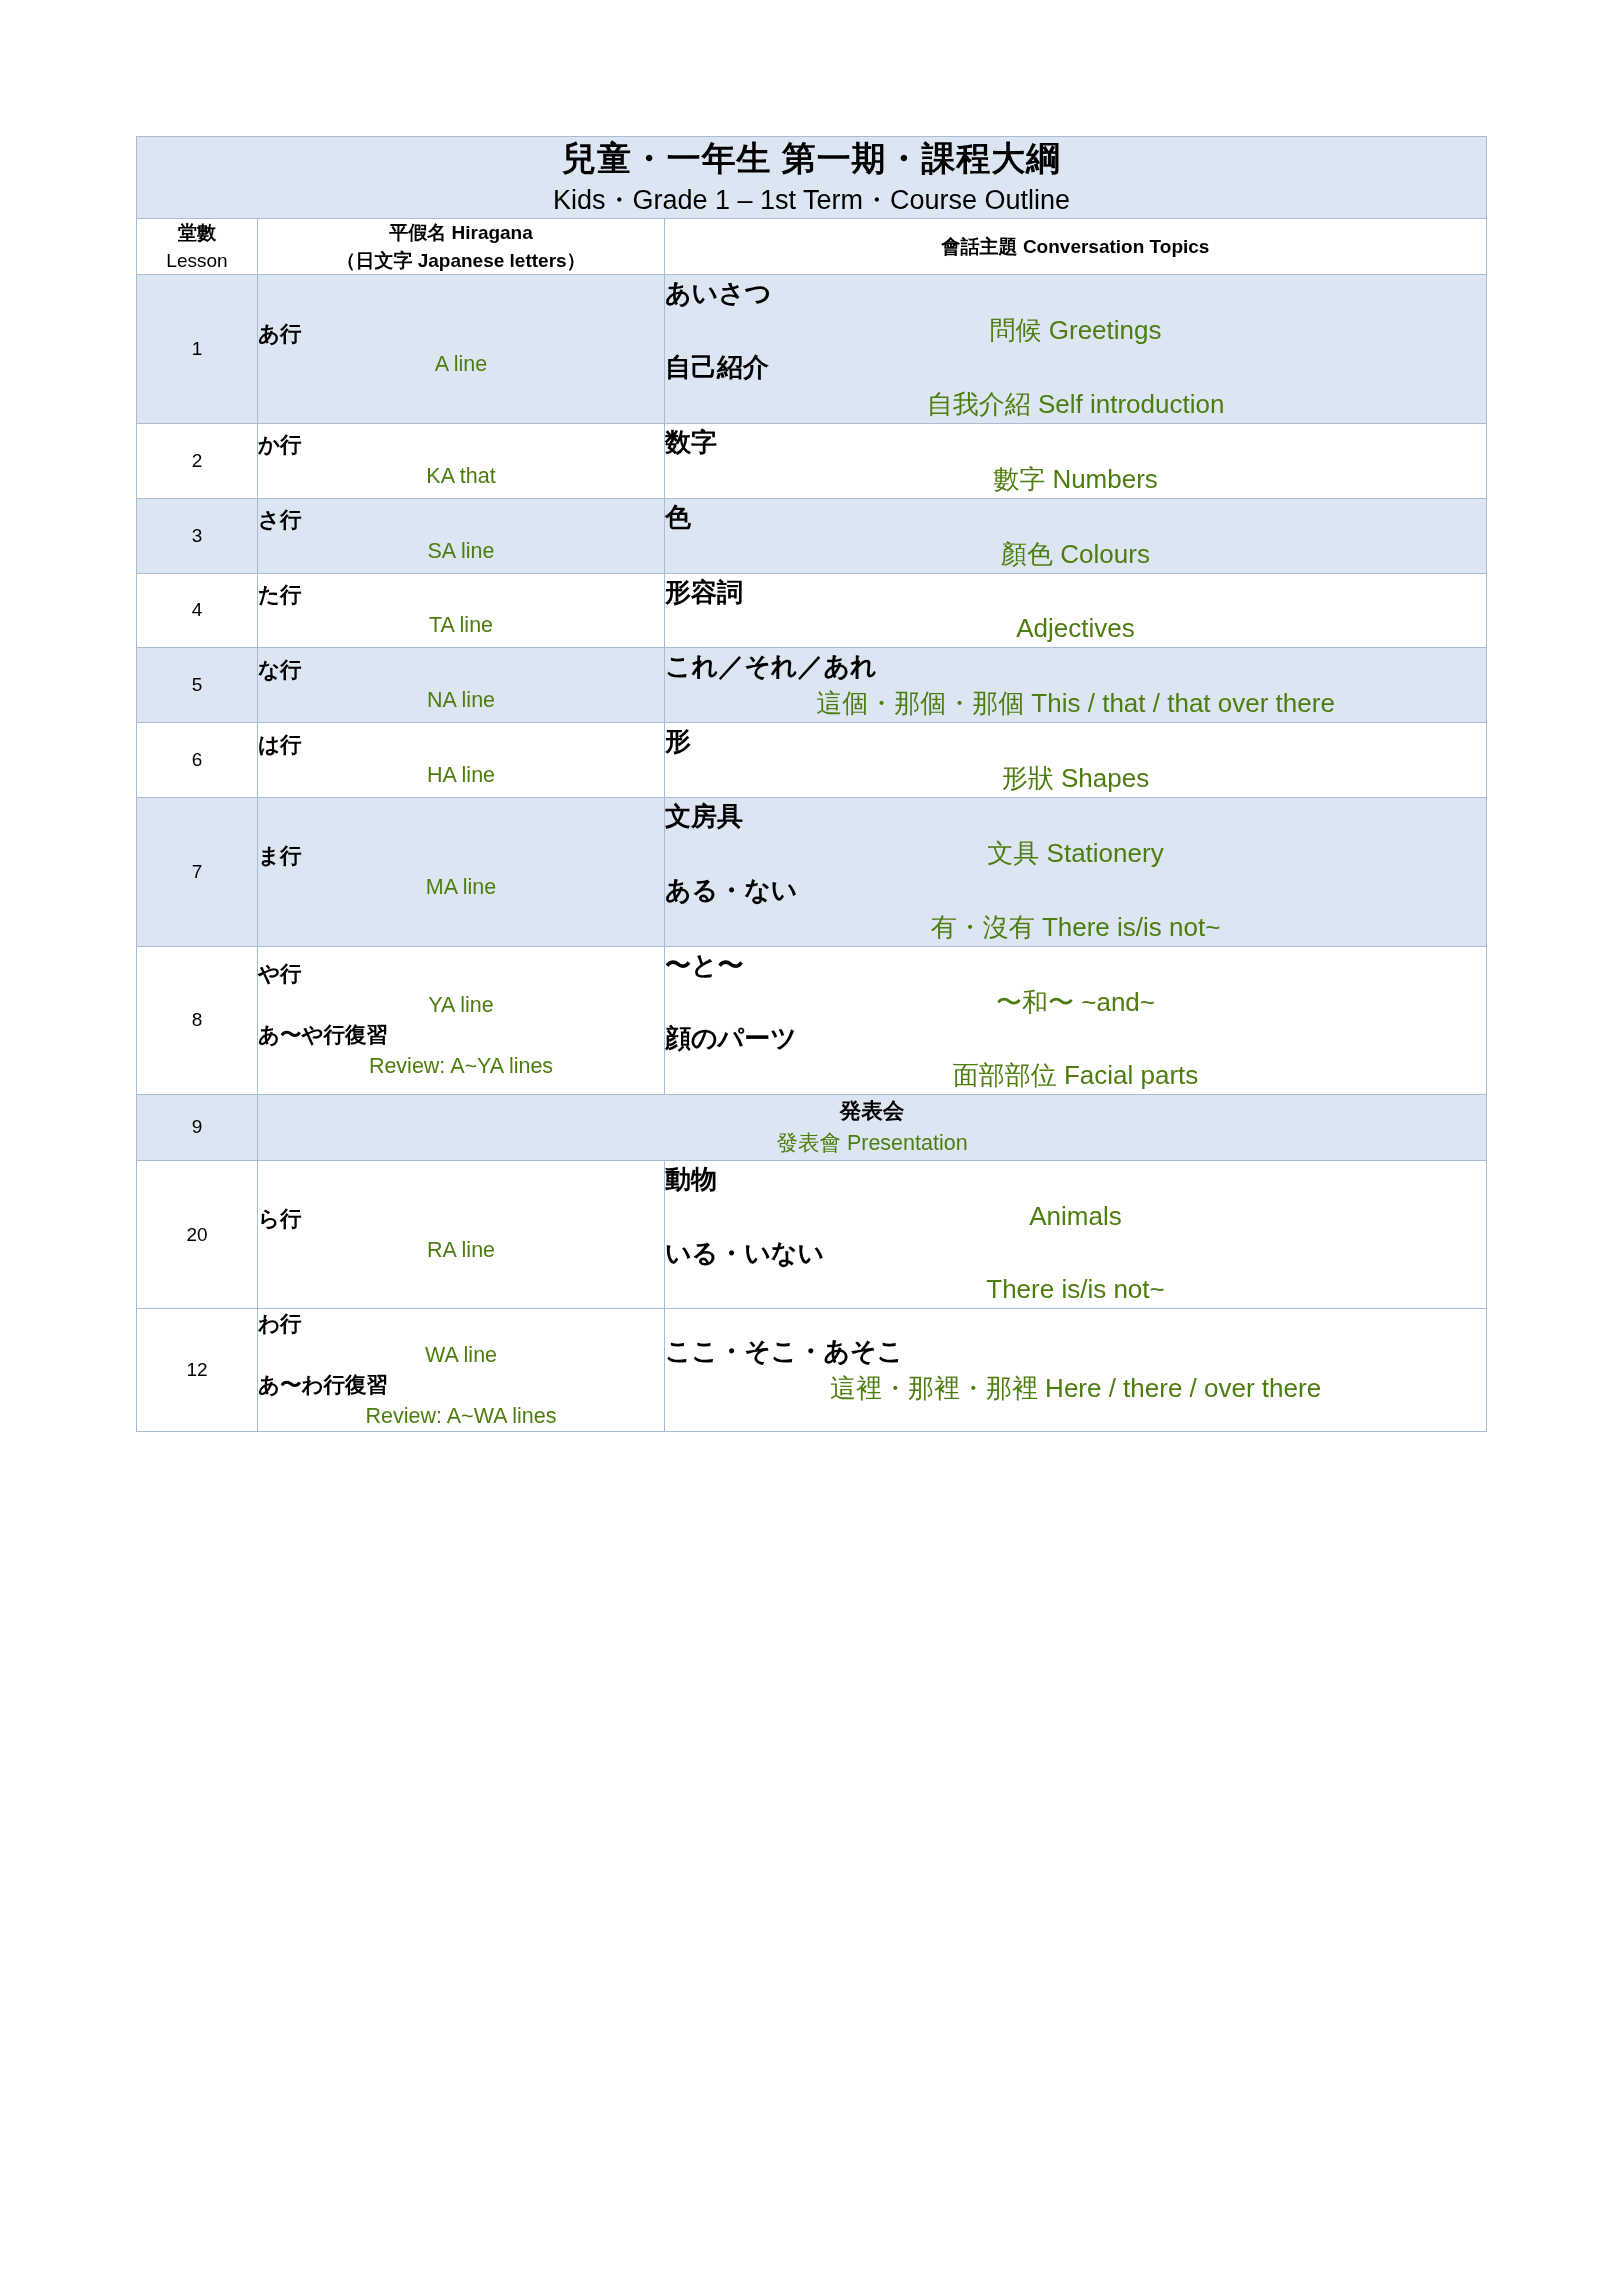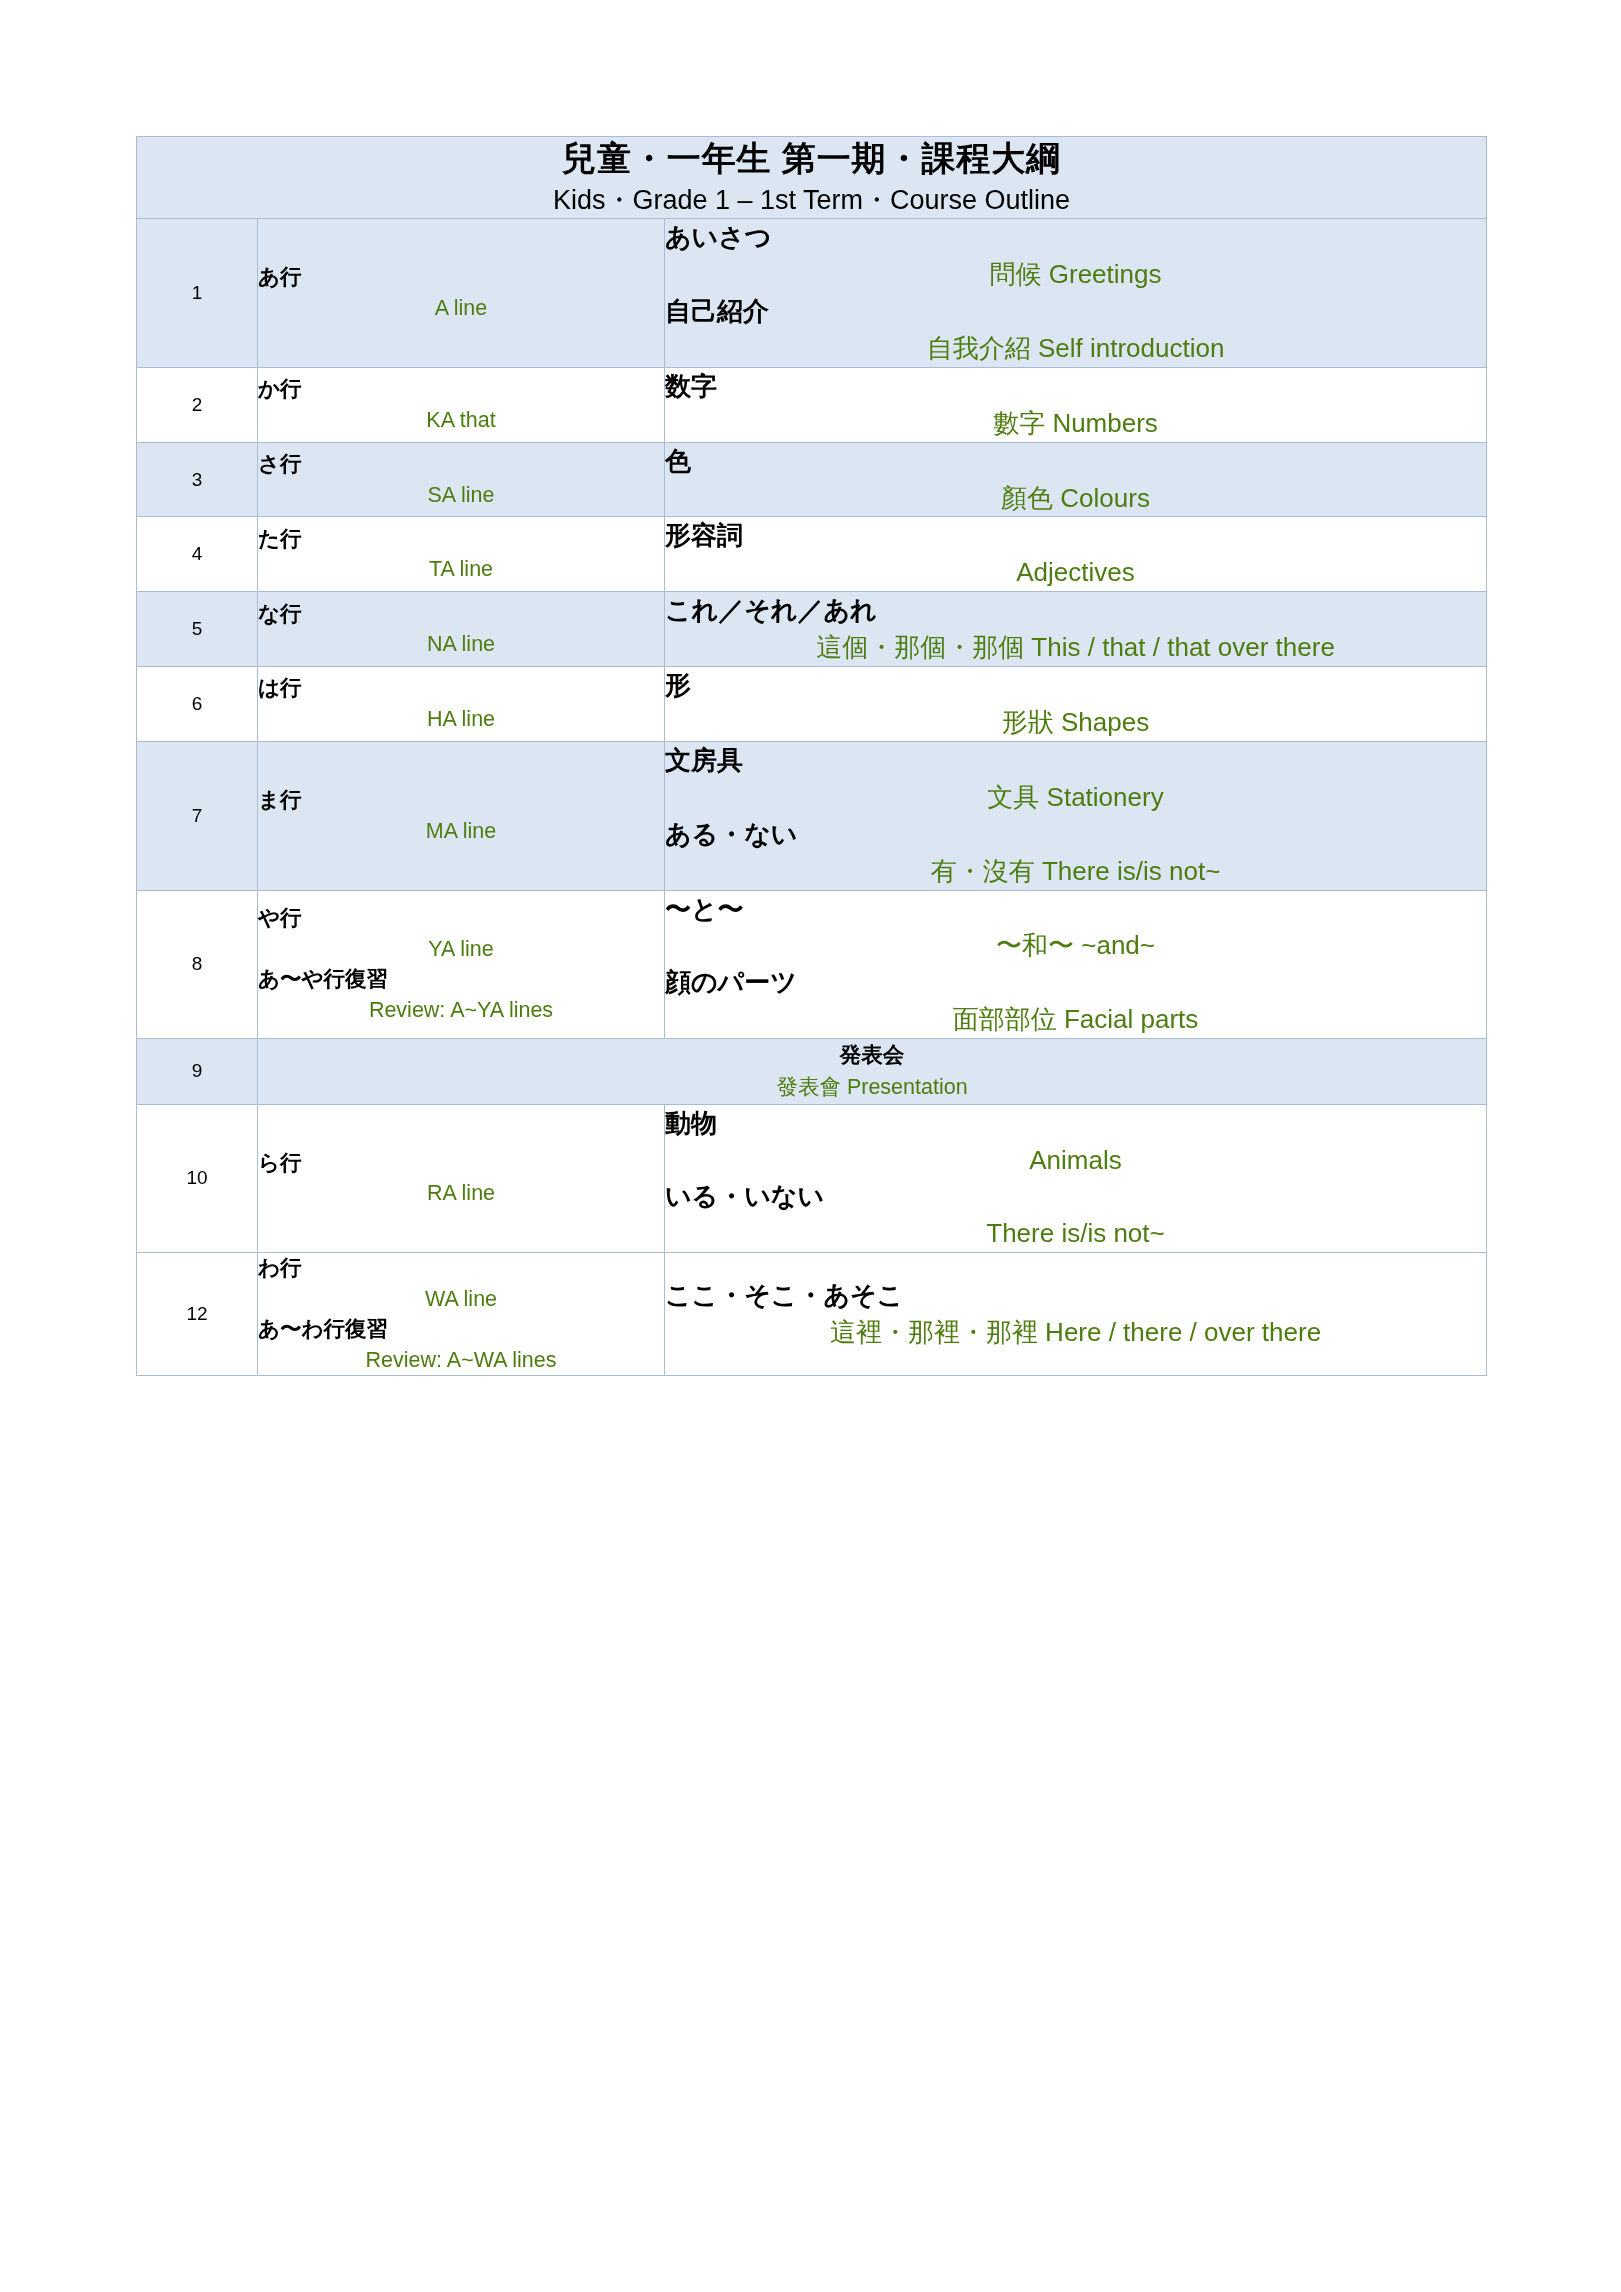--- a/index.html
+++ b/index.html
@@ -117,20 +117,33 @@
       <col style="width:407px">
       <col style="width:822px">
     </colgroup>
     <tbody>
       <tr>
         <td class="title-cell" colspan="3">
           <div class="title-jp">兒童・一年生 第一期・課程大綱</div>
           <div class="title-en">Kids・Grade 1 – 1st Term・Course Outline</div>
         </td>
       </tr>
+      <tr>
+        <td class="head-cell">
+          <span class="line-blk">堂數</span>
+          <span class="line-blk head-en">Lesson</span>
+        </td>
+        <td class="head-cell">
+          <span class="line-blk">平假名 Hiragana</span>
+          <span class="line-blk sub">（日文字 Japanese letters）</span>
+        </td>
+        <td class="head-cell">
+          <span class="line-blk">會話主題 Conversation Topics</span>
+        </td>
+      </tr>
     </tbody>
     <tbody id="rows-body">
         <tr class="row-shade">
           <td class="lesson-cell">1</td>
           <td class="hira-cell">
             <span class="line-blk jp">あ行</span>
             <span class="line-blk en">A line</span>
           </td>
           <td class="topic-cell">
             <span class="line-blk jp">あいさつ</span>
@@ -223,21 +236,21 @@
           </td>
         </tr>
         <tr class="row-shade">
           <td class="lesson-cell">9</td>
           <td class="full-cell" colspan="2">
             <span class="line-blk jp">発表会</span>
             <span class="line-blk en">發表會 Presentation</span>
           </td>
         </tr>
         <tr class="row-plain">
-          <td class="lesson-cell">10</td>
+          <td class="lesson-cell">20</td>
           <td class="hira-cell">
             <span class="line-blk jp">ら行</span>
             <span class="line-blk en">RA line</span>
           </td>
           <td class="topic-cell">
             <span class="line-blk jp">動物</span>
             <span class="line-blk en">Animals</span>
             <span class="line-blk jp">いる・いない</span>
             <span class="line-blk en">There is/is not~</span>
           </td>

